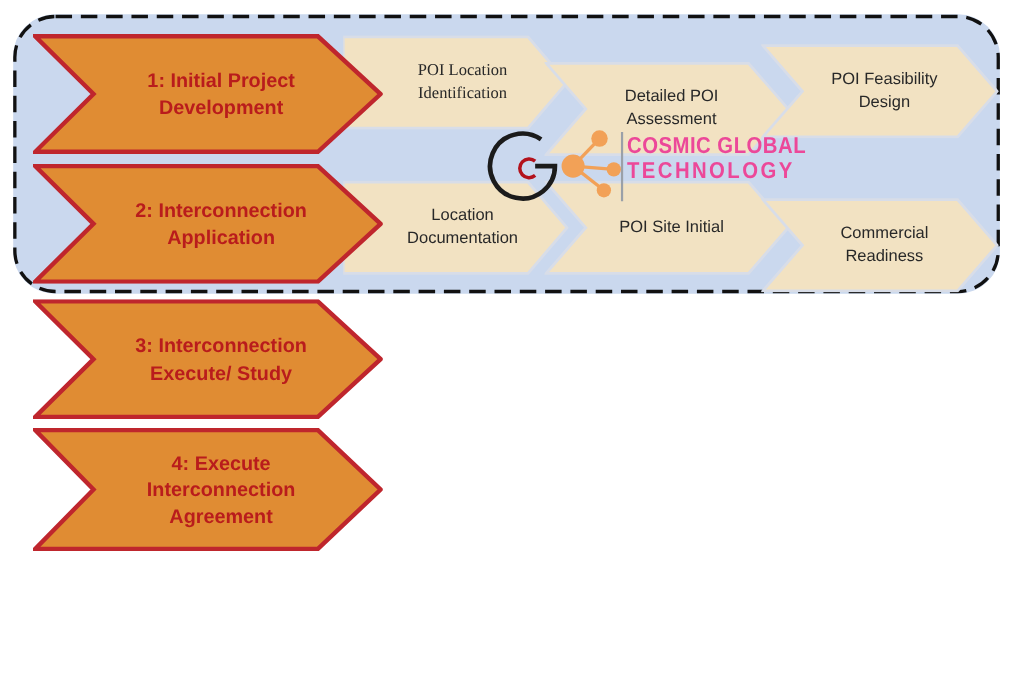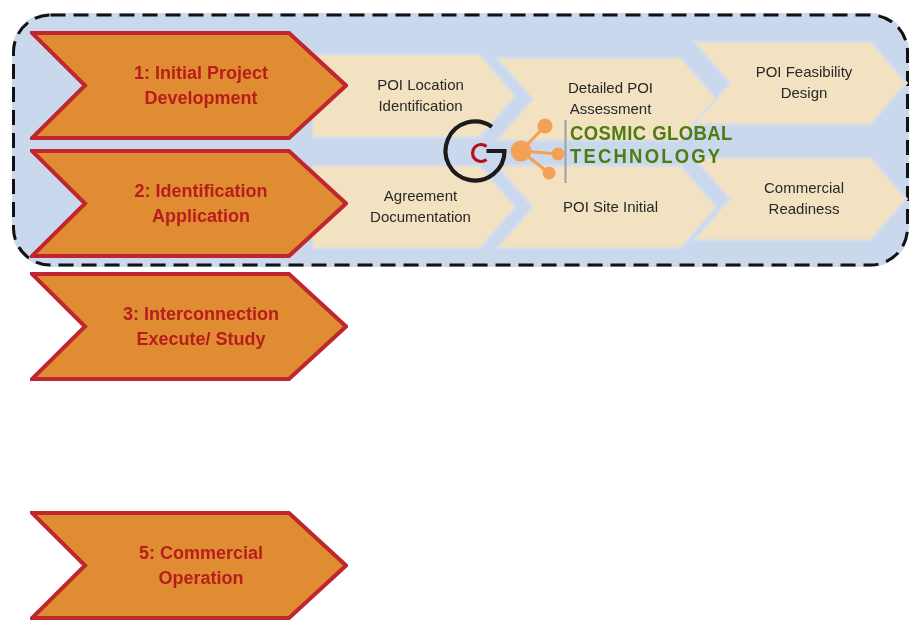--- a/index.html
+++ b/index.html
@@ -29,36 +29,36 @@
     font-size:15px;font-weight:400;line-height:1.38;color:#282828;
     padding-left:40px;padding-right:32px;
   }
   .chev-lbl.flat{padding-left:44px;}
   .logo{position:absolute;left:440px;top:110px;width:300px;height:92px;}
   .logo-g{fill:none;stroke:#1b1b1b;stroke-width:4.2;}
   .logo-c{fill:none;stroke:#b3121c;stroke-width:3.2;}
   .logo-bond{stroke:#f2a157;stroke-width:3;}
   .logo-dot{fill:#f2a157;}
   .logo-divider{stroke:#9aa0a8;stroke-width:2;}
-  .logo-text{position:absolute;left:570px;top:121px;color:#4d7c0f;font-weight:bold;}
+  .logo-text{position:absolute;left:570px;top:121px;color:#ec4899;font-weight:bold;}
   .logo-line{transform:scaleX(0.88);transform-origin:left center;line-height:23px;}
   .logo-line1{font-size:21px;letter-spacing:0.5px;}
   .logo-line2{font-size:21px;letter-spacing:2.5px;}
 </style>
 </head>
 <body>
 
 <div class="canvas">
 
   <div class="blue-panel"></div>
   <svg class="dash-svg">
     <rect x="13.5" y="15" width="894" height="250" rx="37"></rect>
   </svg>
 
-  <div class="shape" style="left:312px;top:53px;">
+  <div class="shape" style="left:312px;top:32px;font-family:Liberation Serif, serif;">
     <svg width="205" height="86">
         <polygon class="chev-shape" points="0,1.5 168,1.5 203.5,43 168,84.5 0,84.5"></polygon>
       </svg>
     <div class="lbl chev-lbl flat">POI Location
 Identification</div>
   </div>
   <div class="shape" style="left:495px;top:56px;">
     <svg width="223" height="86">
         <polygon class="chev-shape" points="1.5,1.5 185.5,1.5 221.5,43 185.5,84.5 1.5,84.5 37.5,43"></polygon>
       </svg>
@@ -70,64 +70,65 @@
         <polygon class="chev-shape" points="1.5,1.5 178.5,1.5 214.5,43 178.5,84.5 1.5,84.5 37.5,43"></polygon>
       </svg>
     <div class="lbl chev-lbl">POI Feasibility
 Design</div>
   </div>
 
   <div class="shape" style="left:312px;top:164px;">
     <svg width="205" height="86">
         <polygon class="chev-shape" points="0,1.5 168,1.5 203.5,43 168,84.5 0,84.5"></polygon>
       </svg>
-    <div class="lbl chev-lbl flat">Agreement
+    <div class="lbl chev-lbl flat">Location
 Documentation</div>
   </div>
   <div class="shape" style="left:495px;top:164px;">
     <svg width="223" height="86">
         <polygon class="chev-shape" points="1.5,1.5 185.5,1.5 221.5,43 185.5,84.5 1.5,84.5 37.5,43"></polygon>
       </svg>
     <div class="lbl chev-lbl">POI Site Initial</div>
   </div>
-  <div class="shape" style="left:692px;top:156px;">
+  <div class="shape" style="left:692px;top:180px;">
     <svg width="216" height="86">
         <polygon class="chev-shape" points="1.5,1.5 178.5,1.5 214.5,43 178.5,84.5 1.5,84.5 37.5,43"></polygon>
       </svg>
     <div class="lbl chev-lbl">Commercial
 Readiness</div>
   </div>
 
   <div class="shape" style="left:30px;top:31px;">
     <svg width="318" height="109">
         <polygon class="step-shape" points="2,2 259,2 316,54.5 259,107 2,107 55,54.5"></polygon>
       </svg>
     <div class="lbl step-lbl">1: Initial Project
 Development</div>
   </div>
   <div class="shape" style="left:30px;top:149px;">
     <svg width="318" height="109">
         <polygon class="step-shape" points="2,2 259,2 316,54.5 259,107 2,107 55,54.5"></polygon>
       </svg>
-    <div class="lbl step-lbl">2: Identification
+    <div class="lbl step-lbl">2: Interconnection
 Application</div>
   </div>
   <div class="shape" style="left:30px;top:272px;">
     <svg width="318" height="109">
         <polygon class="step-shape" points="2,2 259,2 316,54.5 259,107 2,107 55,54.5"></polygon>
       </svg>
     <div class="lbl step-lbl">3: Interconnection
 Execute/ Study</div>
   </div>
-  <div class="shape" style="left:30px;top:511px;">
-    <svg width="318" height="109">
-        <polygon class="step-shape" points="2,2 259,2 316,54.5 259,107 2,107 55,54.5"></polygon>
+  <div class="shape" style="left:30px;top:389px;">
+    <svg width="318" height="112">
+        <polygon class="step-shape" points="2,2 259,2 316,56 259,110 2,110 55,56"></polygon>
       </svg>
-    <div class="lbl step-lbl">5: Commercial
-Operation</div>
+    <div class="lbl step-lbl">4: Execute
+Interconnection
+Agreement</div>
   </div>
 
   <div class="logo">
     <svg width="300" height="92">
       <g>
         <path class="logo-g" d="M 51.9 16.8 A 29.5 29.5 0 1 0 64.5 41 L 46.5 41"></path>
         <path class="logo-c" d="M 46.5 36.5 A 8.5 8.5 0 1 0 46.5 49.5"></path>
       </g>
       <g>
         <line class="logo-bond" x1="81" y1="41" x2="105" y2="16"></line>

